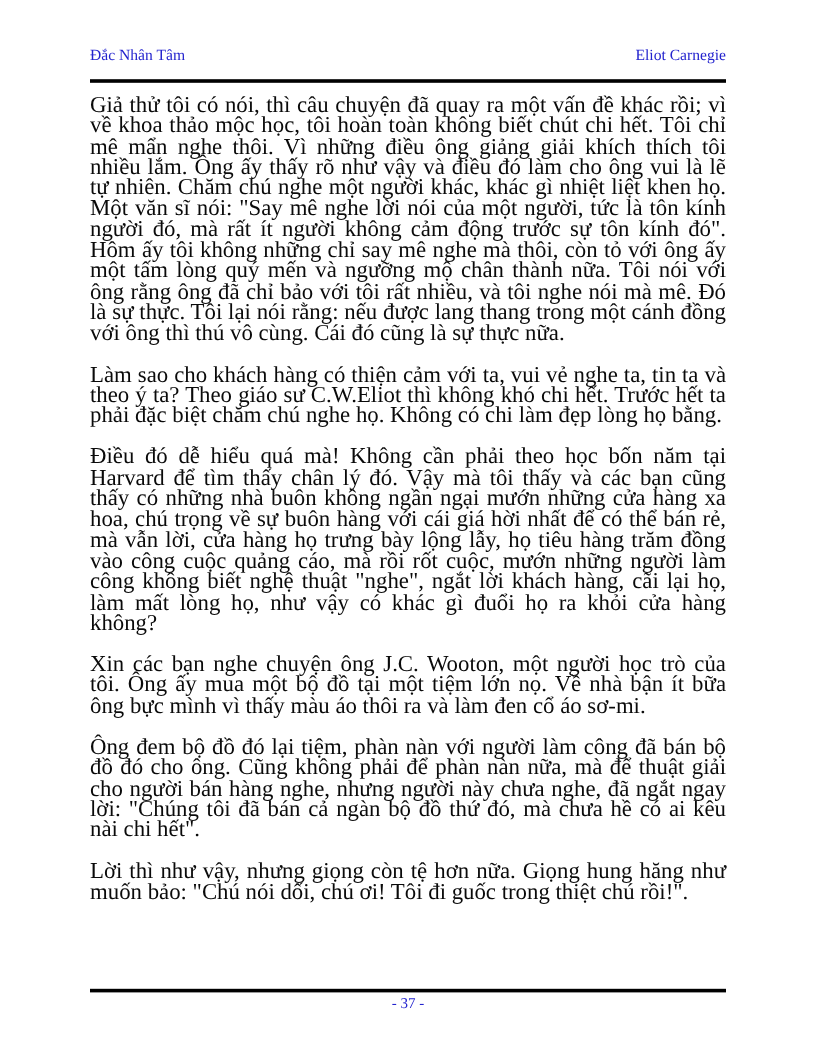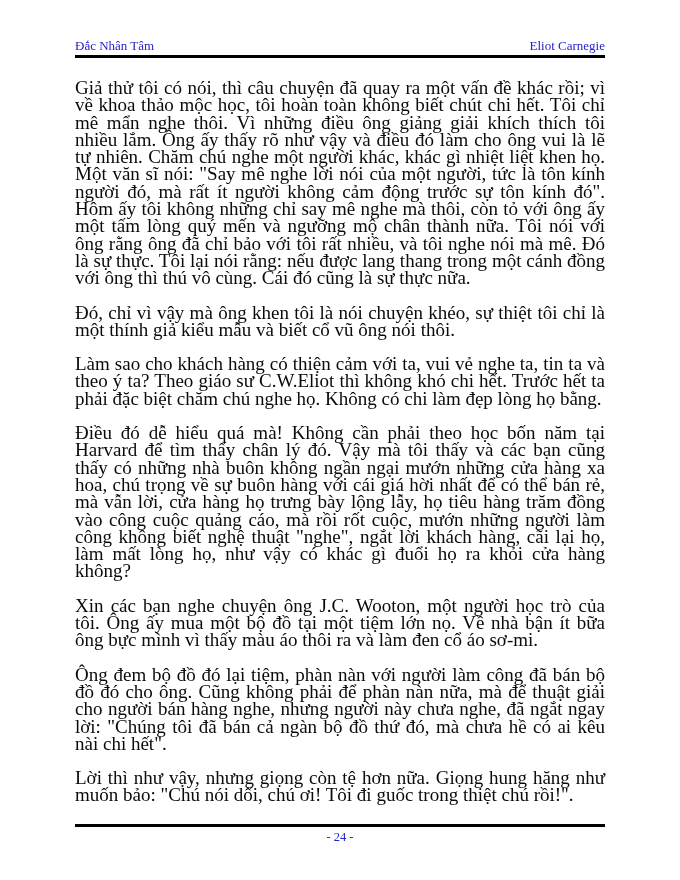--- a/index.html
+++ b/index.html
@@ -28,21 +28,21 @@
     top: 38px;
     left: 75px;
     right: 75px;
     display: flex;
     justify-content: space-between;
     align-items: baseline;
     font-size: 13px;
     line-height: 15px;
     color: var(--accent);
     border-bottom: 3px solid var(--rule);
-    padding-bottom: 2px;
+    padding-bottom: 13px;
   }
   .page-body {
     position: absolute;
     top: 79px;
     left: 75px;
     right: 75px;
   }
   .page-body p {
     margin: 0 0 17px 0;
     font-size: 19px;
@@ -69,25 +69,24 @@
 
 <div class="page">
 
   <div class="page-header">
     <span>Đắc Nhân Tâm</span>
     <span>Eliot Carnegie</span>
   </div>
 
   <div class="page-body">
     <p>Giả thử tôi có nói, thì câu chuyện đã quay ra một vấn đề khác rồi; vì về khoa thảo mộc học, tôi hoàn toàn không biết chút chi hết. Tôi chỉ mê mẩn nghe thôi. Vì những điều ông giảng giải khích thích tôi nhiều lắm. Ông ấy thấy rõ như vậy và điều đó làm cho ông vui là lẽ tự nhiên. Chăm chú nghe một người khác, khác gì nhiệt liệt khen họ. Một văn sĩ nói: "Say mê nghe lời nói của một người, tức là tôn kính người đó, mà rất ít người không cảm động trước sự tôn kính đó". Hôm ấy tôi không những chỉ say mê nghe mà thôi, còn tỏ với ông ấy một tấm lòng quý mến và ngưỡng mộ chân thành nữa. Tôi nói với ông rằng ông đã chỉ bảo với tôi rất nhiều, và tôi nghe nói mà mê. Đó là sự thực. Tôi lại nói rằng: nếu được lang thang trong một cánh đồng với ông thì thú vô cùng. Cái đó cũng là sự thực nữa.</p>
-    <p>Đó, chỉ vì vậy mà ông khen tôi là nói chuyện khéo, sự thiệt tôi chỉ là một thính giả kiểu mẫu và biết cổ vũ ông nói thôi.</p>
     <p>Làm sao cho khách hàng có thiện cảm với ta, vui vẻ nghe ta, tin ta và theo ý ta? Theo giáo sư C.W.Eliot thì không khó chi hết. Trước hết ta phải đặc biệt chăm chú nghe họ. Không có chi làm đẹp lòng họ bằng.</p>
     <p>Điều đó dễ hiểu quá mà! Không cần phải theo học bốn năm tại Harvard để tìm thấy chân lý đó. Vậy mà tôi thấy và các bạn cũng thấy có những nhà buôn không ngần ngại mướn những cửa hàng xa hoa, chú trọng về sự buôn hàng với cái giá hời nhất để có thể bán rẻ, mà vẫn lời, cửa hàng họ trưng bày lộng lẫy, họ tiêu hàng trăm đồng vào công cuộc quảng cáo, mà rồi rốt cuộc, mướn những người làm công không biết nghệ thuật "nghe", ngắt lời khách hàng, cãi lại họ, làm mất lòng họ, như vậy có khác gì đuổi họ ra khỏi cửa hàng không?</p>
     <p>Xin các bạn nghe chuyện ông J.C. Wooton, một người học trò của tôi. Ông ấy mua một bộ đồ tại một tiệm lớn nọ. Về nhà bận ít bữa ông bực mình vì thấy màu áo thôi ra và làm đen cổ áo sơ-mi.</p>
     <p>Ông đem bộ đồ đó lại tiệm, phàn nàn với người làm công đã bán bộ đồ đó cho ông. Cũng không phải để phàn nàn nữa, mà để thuật giải cho người bán hàng nghe, nhưng người này chưa nghe, đã ngắt ngay lời: "Chúng tôi đã bán cả ngàn bộ đồ thứ đó, mà chưa hề có ai kêu nài chi hết".</p>
     <p>Lời thì như vậy, nhưng giọng còn tệ hơn nữa. Giọng hung hăng như muốn bảo: "Chú nói dối, chú ơi! Tôi đi guốc trong thiệt chú rồi!".</p>
   </div>
 
   <div class="page-footer">
-    <span class="page-number">- 24 -</span>
+    <span class="page-number">- 37 -</span>
   </div>
 
 </div>
 
 </body></html>

